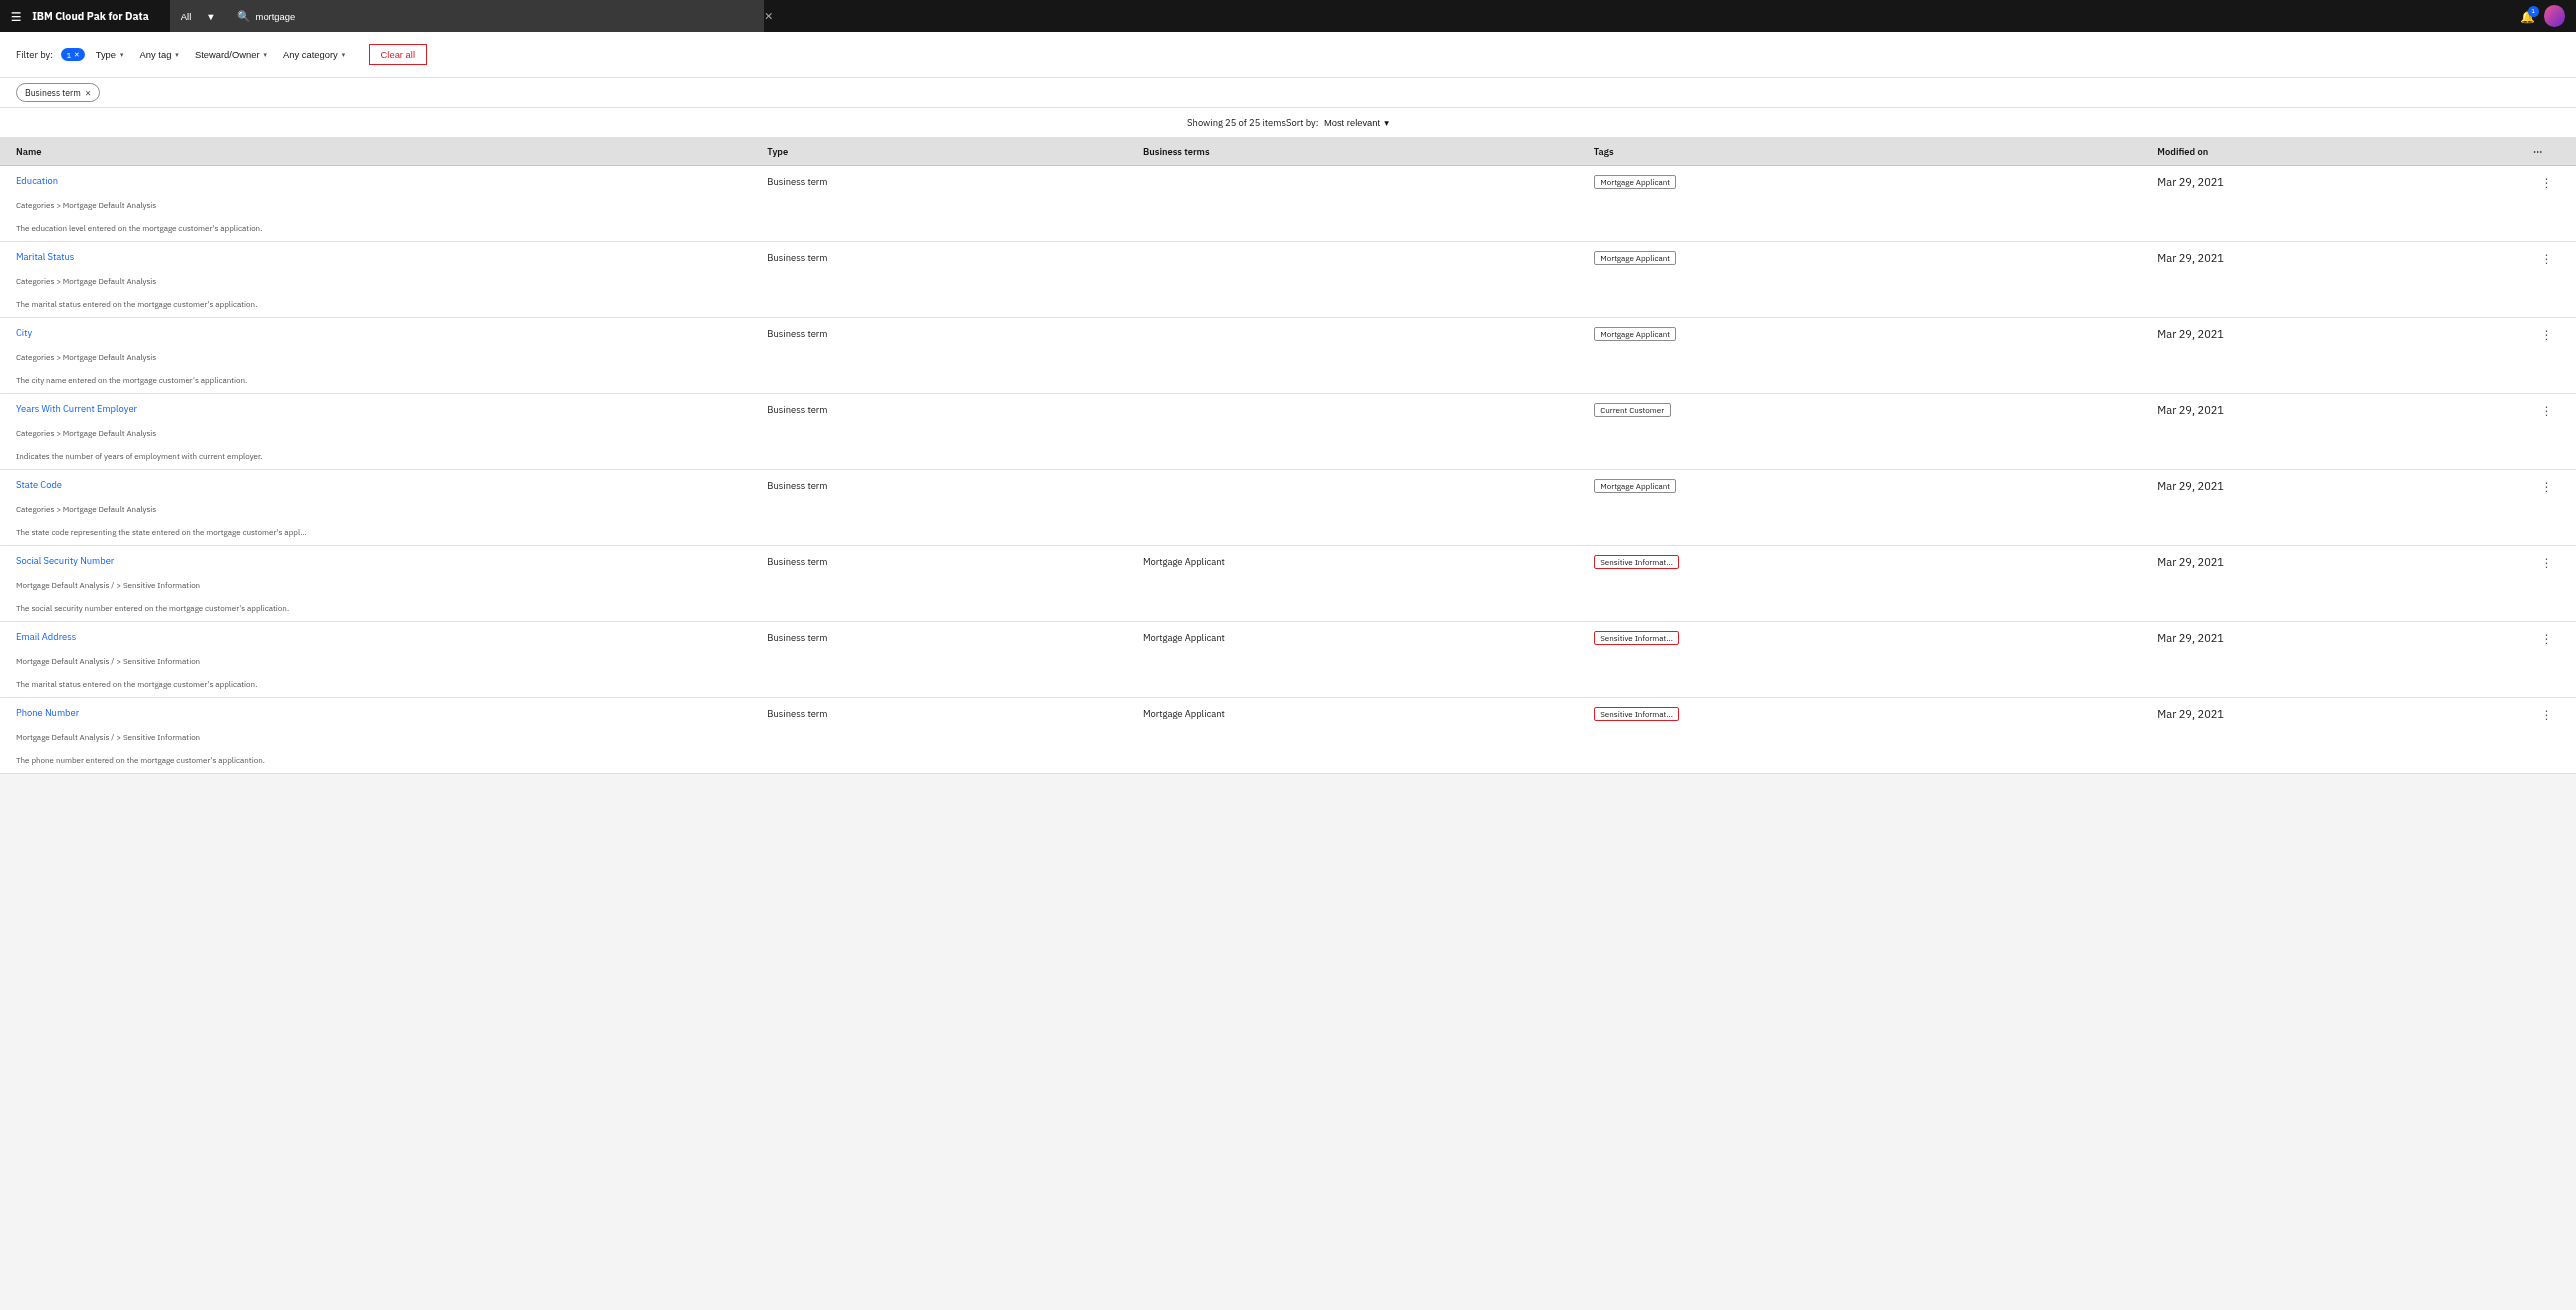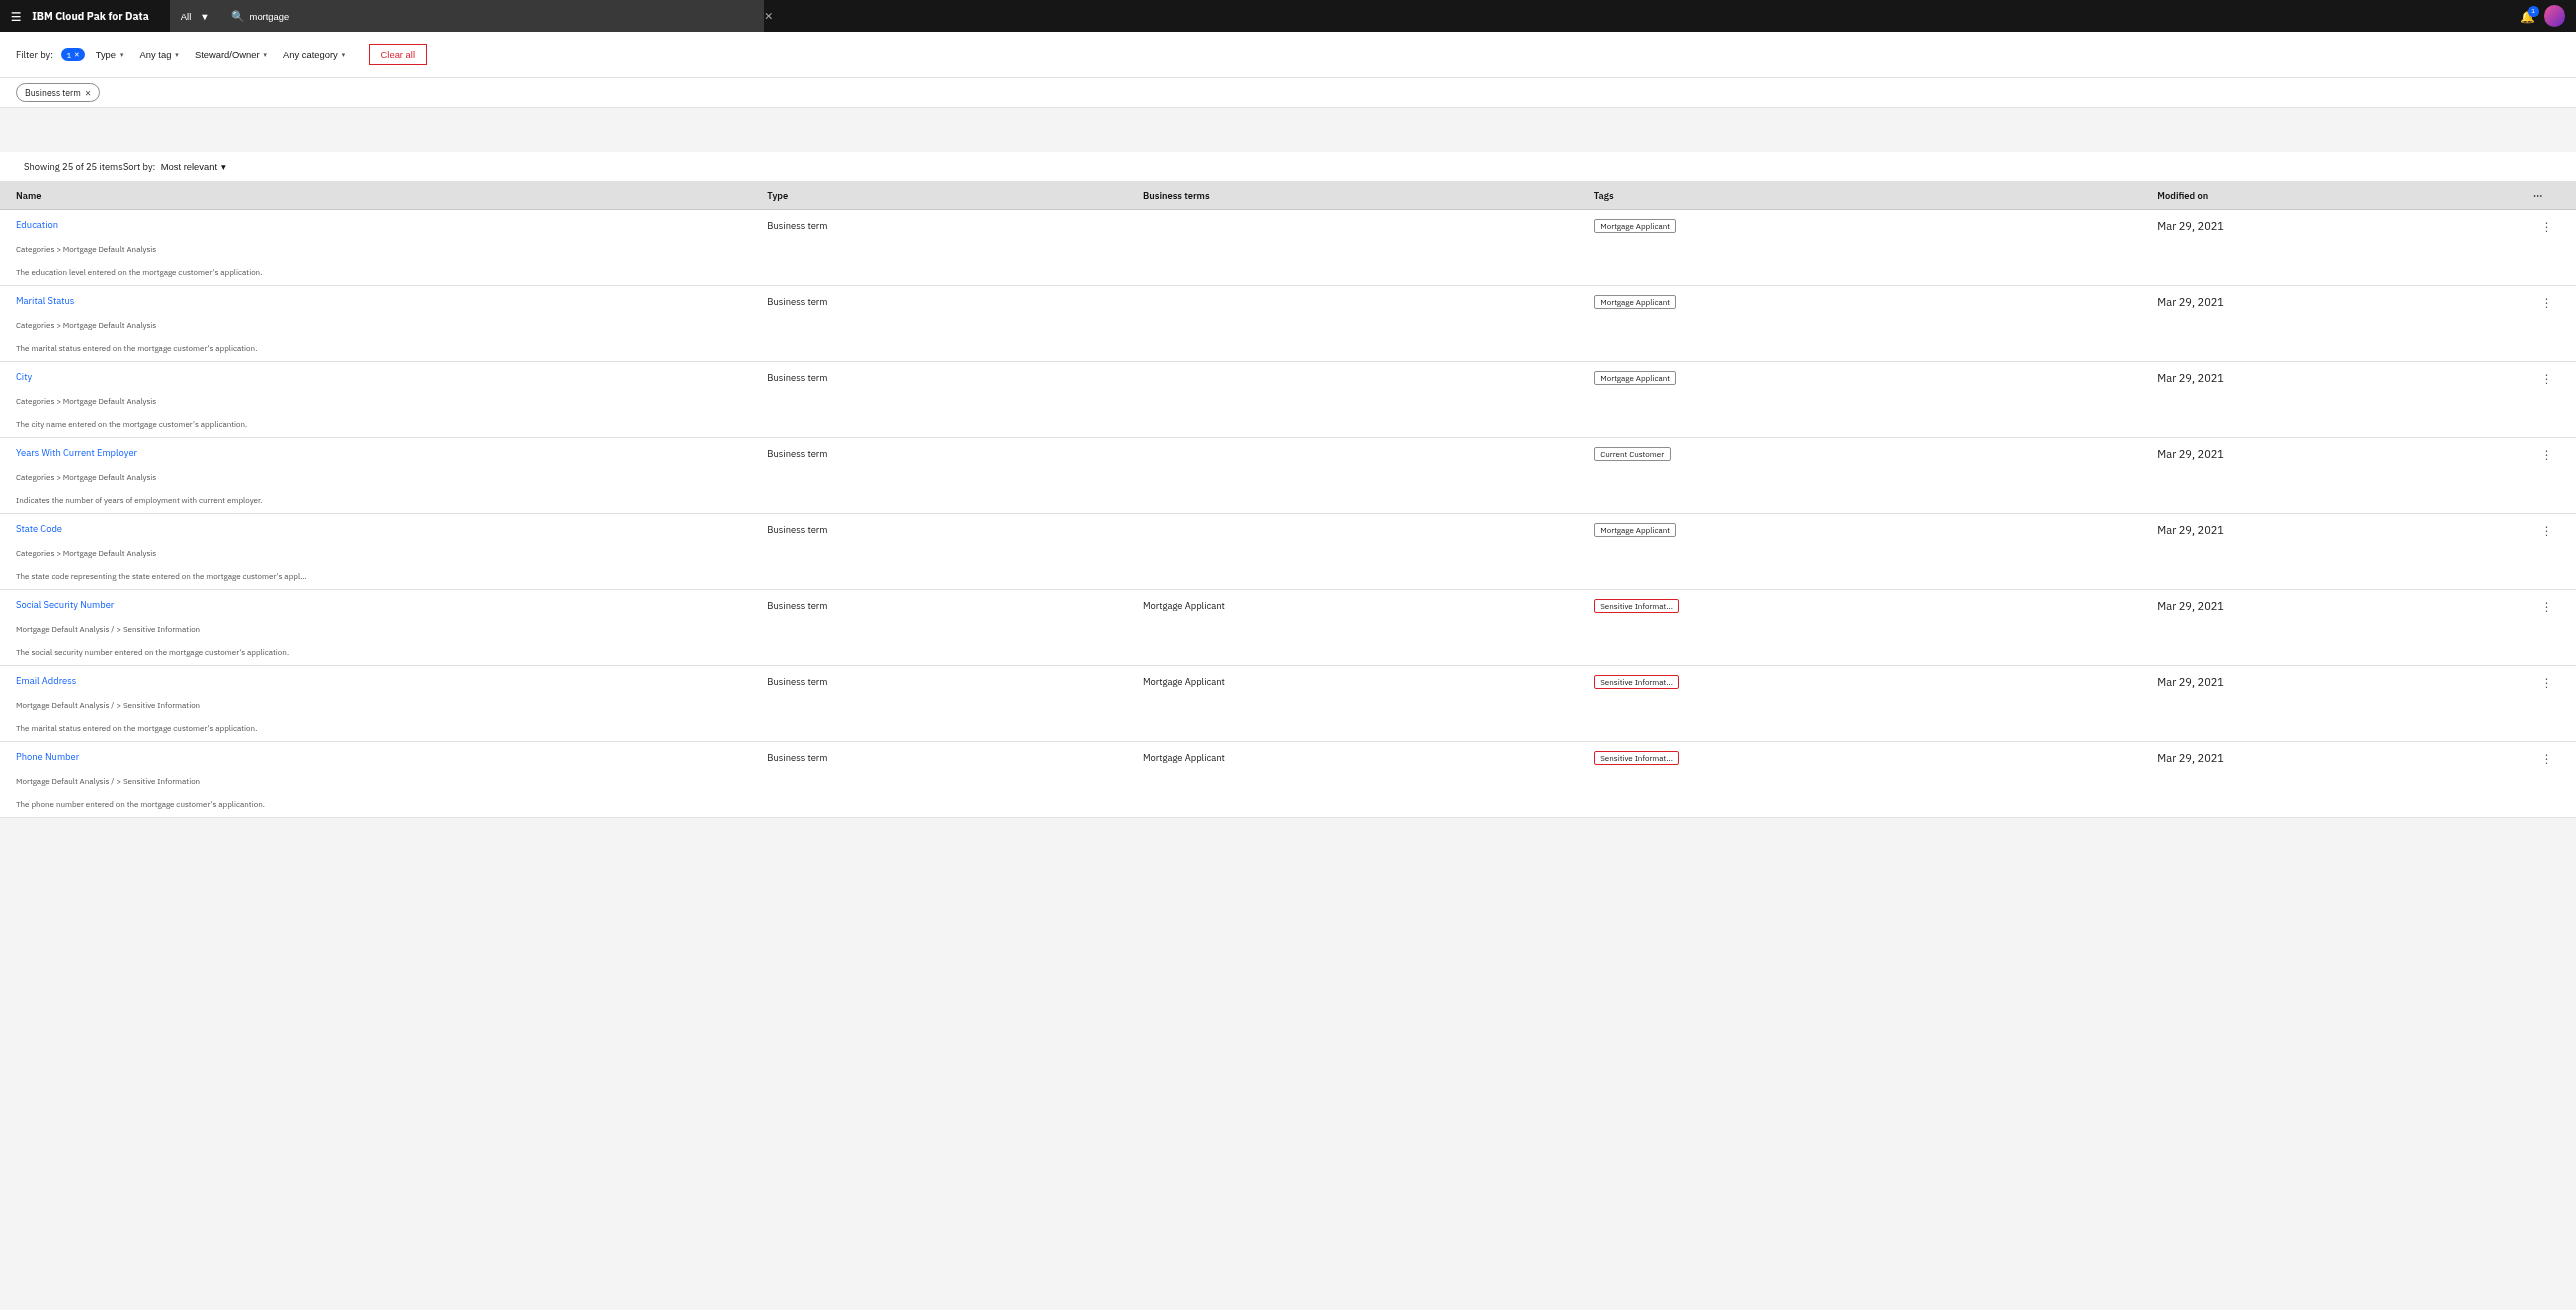--- a/index.html
+++ b/index.html
@@ -12,21 +12,21 @@
       height: 32px; padding: 0 10.7px; gap: 10.7px;
     }
     .topnav-menu-icon { font-size: 12px; cursor: pointer; color: #fff; }
     .topnav-logo { font-size: 10.7px; font-weight: 400; color: #fff; white-space: nowrap; }
     .topnav-logo span { font-weight: 700; }
     .topnav-search-container {
       display: flex; align-items: center;
       flex: 1; max-width: 603px; margin-left: 10.7px;
     }
     .topnav-scope-select {
-      display: flex; align-items: center; gap: 9px;
+      display: flex; align-items: center; gap: 15px;
       background: #393939; color: #fff; border: none;
       padding: 0 10.7px; height: 32px; cursor: pointer; font-size: 9.4px;
       white-space: nowrap;
     }
     .topnav-search-box {
       display: flex; align-items: center; flex: 1;
       background: #393939; height: 32px; padding: 0 10.7px; gap: 5.4px;
     }
     .topnav-search-box input {
       background: transparent; border: none; outline: none;
@@ -80,22 +80,22 @@
     }
     .filter-tag {
       display: flex; align-items: center; gap: 4px;
       border: 0.7px solid #8d8d8d; border-radius: 10.7px;
       padding: 2.7px 8px; font-size: 8.7px; color: #161616; background: #fff;
     }
     .filter-tag .tag-close { cursor: pointer; font-size: 8px; color: #525252; }
 
     
     .results-bar {
-      display: flex; align-items: center; justify-content: flex-start;
-      background: #fff; padding: 8px 24px; border-bottom: 0.7px solid #e0e0e0; margin-top: 44px;
+      display: flex; align-items: center; justify-content: center;
+      background: #fff; padding: 8px 24px; border-bottom: 0.7px solid #e0e0e0;
     }
     .results-count { font-size: 9.4px; color: #161616; }
     .sort-container { display: flex; align-items: center; gap: 5.4px; }
     .sort-label { font-size: 9.4px; color: #161616; }
     .sort-select {
       display: flex; align-items: center; gap: 4px;
       font-size: 9.4px; color: #161616; cursor: pointer; background: transparent; border: none;
     }
 
     

